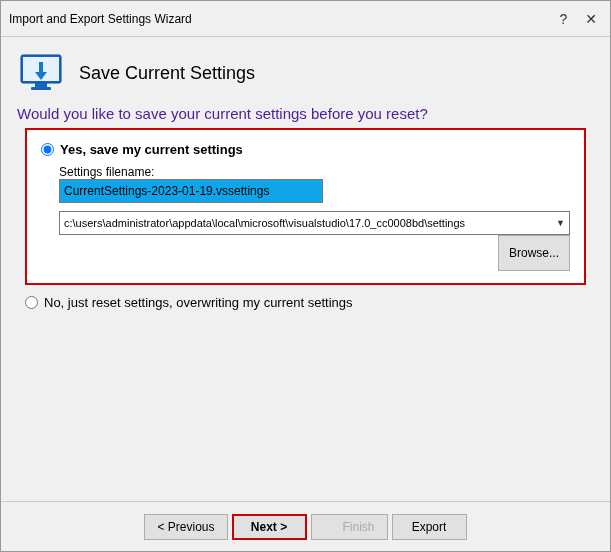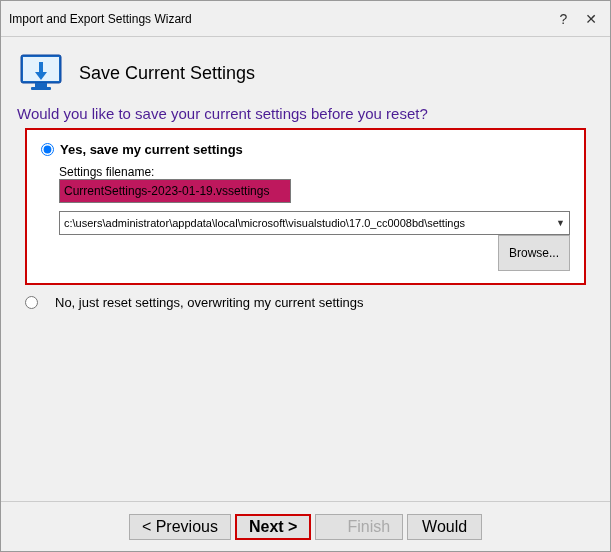--- a/index.html
+++ b/index.html
@@ -104,26 +104,26 @@
     .field-group {
       padding-left: 18px;
       display: flex;
       flex-direction: column;
     }
     .field-label {
       font-size: 12px;
       color: #000;
     }
     .text-input {
-      width: 232px;
+      width: 264px;
       height: 24px;
       border: 1px solid #7a7a7a;
       padding: 2px 4px;
       font-size: 12px;
-      background: #be185d;
+      background: #0ea5e9;
     }
     .directory-row {
       display: flex;
       align-items: center;
       gap: 6px;
     }
     .browse-btn {
       height: 36px;
       padding: 0 10px;
       background: #e1e1e1;
@@ -132,21 +132,21 @@
       font-size: 12px;
       white-space: nowrap;
     }
     .browse-row {
       display: flex;
       justify-content: flex-end;
     }
     .radio-option2 {
       display: flex;
       align-items: center;
-      gap: 17px;
+      gap: 6px;
       cursor: pointer;
     }
     .radio-option2 input[type="radio"] {
       margin: 0;
       cursor: pointer;
     }
     .footer {
       border-top: 1px solid #ccc;
       padding: 8px 16px;
       display: flex;
@@ -155,21 +155,21 @@
       gap: 4px;
       height: 50px;
     }
     .footer-btn {
       height: 26px;
       min-width: 75px;
       padding: 0 12px;
       background: #e1e1e1;
       border: 1px solid #adadad;
       cursor: pointer;
-      font-size: 16px;
+      font-size: 12px;
     }
     .footer-btn:disabled {
       color: #aaa;
       cursor: default;
       padding-left: 31px;
     }
     .footer-btn.active-next {
       border: 2px solid #cc0000;
       background: #e1e1e1;
       font-weight: bold;
@@ -270,16 +270,16 @@
       <input type="radio" name="save_option" style="">
       <span>No, just reset settings, overwriting my current settings</span>
     </label>
 
   </div>
 
   <div class="footer">
     <button class="footer-btn">&lt; Previous</button>
     <button class="footer-btn active-next">Next &gt;</button>
     <button class="footer-btn" disabled="">Finish</button>
-    <button class="footer-btn">Would</button>
+    <button class="footer-btn">Export</button>
   </div>
 
 </div>
 
 </body></html>

